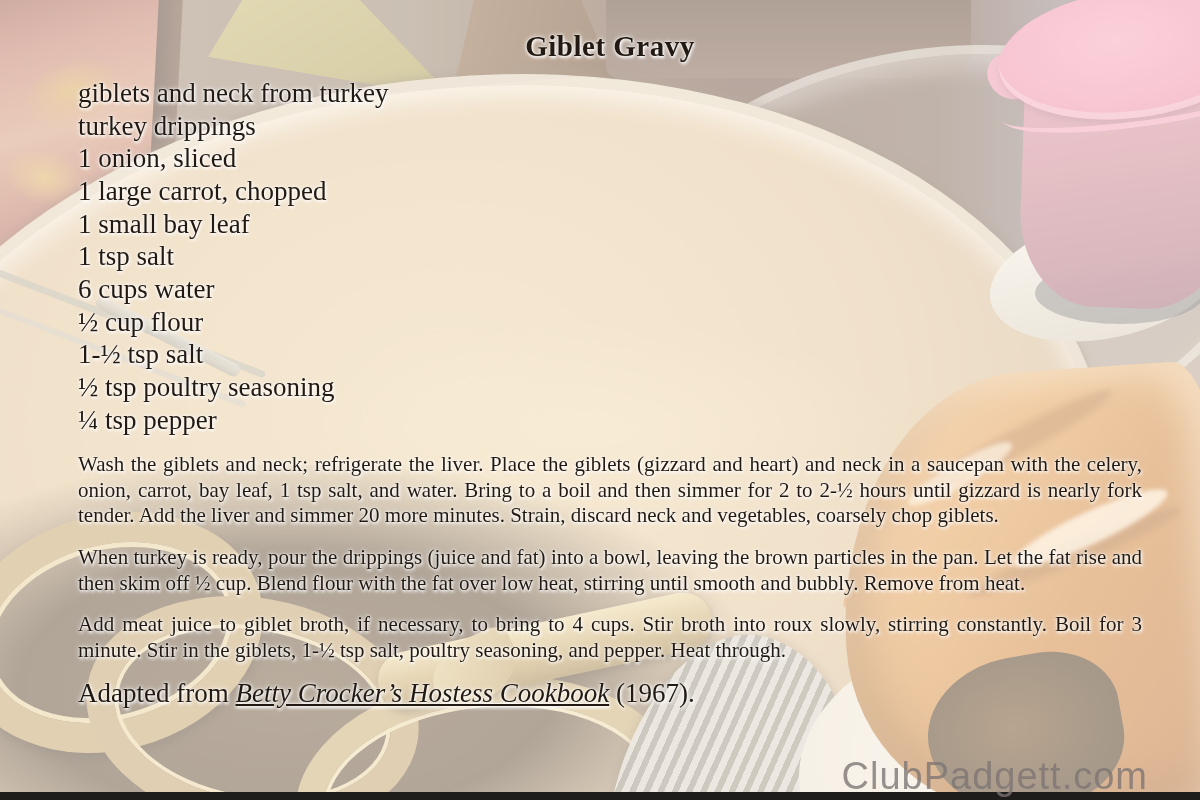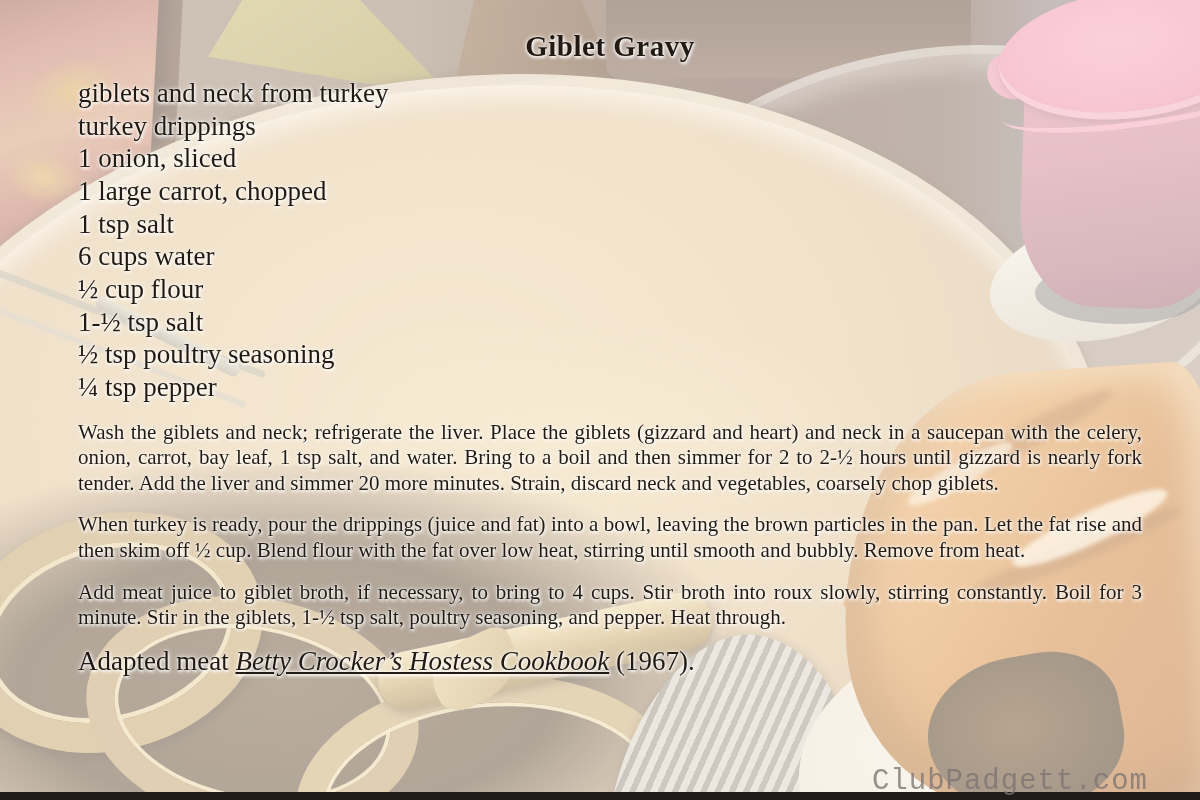--- a/index.html
+++ b/index.html
@@ -113,22 +113,22 @@
   .content{position:absolute;inset:0;z-index:10;
     font-family:"Liberation Serif","DejaVu Serif",serif;color:var(--ink);
     text-shadow:0 0 2px #fff,0 0 5px rgba(255,255,255,.95),1px 2px 3px rgba(255,255,255,.9);margin-left:20px;}
   .title{padding-top:30px;text-align:center;font-size:29px;font-weight:700;letter-spacing:.5px;}
   .ingredients{display:flex;margin:14px 58px 0;font-size:27px;line-height:1.21;flex-direction:column;}
   .col-left{width:396px;}
   .col-right{flex:1;}
   .para{margin:16px 58px 0;font-size:21px;line-height:1.22;text-align:justify;}
   .attribution{margin:15px 58px 0;font-size:27px;}
   .attribution em{font-style:italic;text-decoration:underline;}
-  .watermark{position:absolute;right:52px;bottom:2px;font-size:29px;letter-spacing:1px;
-    color:var(--watermark);opacity:.78;text-shadow:none;font-family:Liberation Mono, monospace;z-index:11;}
+  .watermark{position:absolute;right:52px;bottom:2px;font-size:38px;letter-spacing:1px;
+    color:var(--watermark);opacity:.78;text-shadow:none;font-family:Liberation Sans, sans-serif;z-index:11;}
 </style>
 </head>
 <body>
 
 <div class="card">
 
   <div class="bg">
     <div class="wall-top"></div>
     <div class="corner-object"></div>
     <div class="frame-art"></div>
@@ -173,32 +173,33 @@
 
   <div class="content">
     <div class="title">Giblet Gravy</div>
 
     <div class="ingredients">
       <div class="col-left">
         <div class="ing-line">giblets and neck from turkey</div>
         <div class="ing-line">turkey drippings</div>
         <div class="ing-line">1 onion, sliced</div>
         <div class="ing-line">1 large carrot, chopped</div>
+        <div class="ing-line">1 small bay leaf</div>
       </div>
       <div class="col-right">
         <div class="ing-line">1 tsp salt</div>
         <div class="ing-line">6 cups water</div>
         <div class="ing-line">½ cup flour</div>
         <div class="ing-line">1-½ tsp salt</div>
         <div class="ing-line">½ tsp poultry seasoning</div>
         <div class="ing-line">¼ tsp pepper</div>
       </div>
     </div>
 
     <p class="para">Wash the giblets and neck; refrigerate the liver. Place the giblets (gizzard and heart) and neck in a saucepan with the celery, onion, carrot, bay leaf, 1 tsp salt, and water. Bring to a boil and then simmer for 2 to 2-½ hours until gizzard is nearly fork tender. Add the liver and simmer 20 more minutes. Strain, discard neck and vegetables, coarsely chop giblets.</p>
     <p class="para">When turkey is ready, pour the drippings (juice and fat) into a bowl, leaving the brown particles in the pan. Let the fat rise and then skim off ½ cup. Blend flour with the fat over low heat, stirring until smooth and bubbly. Remove from heat.</p>
     <p class="para">Add meat juice to giblet broth, if necessary, to bring to 4 cups. Stir broth into roux slowly, stirring constantly. Boil for 3 minute. Stir in the giblets, 1-½ tsp salt, poultry seasoning, and pepper. Heat through.</p>
 
-    <p class="attribution"><span>Adapted meat </span><em>Betty Crocker’s Hostess Cookbook</em><span> (1967).</span></p>
+    <p class="attribution"><span>Adapted from </span><em>Betty Crocker’s Hostess Cookbook</em><span> (1967).</span></p>
   </div>
 
   <div class="watermark">ClubPadgett.com</div>
 </div>
 
 </body></html>

